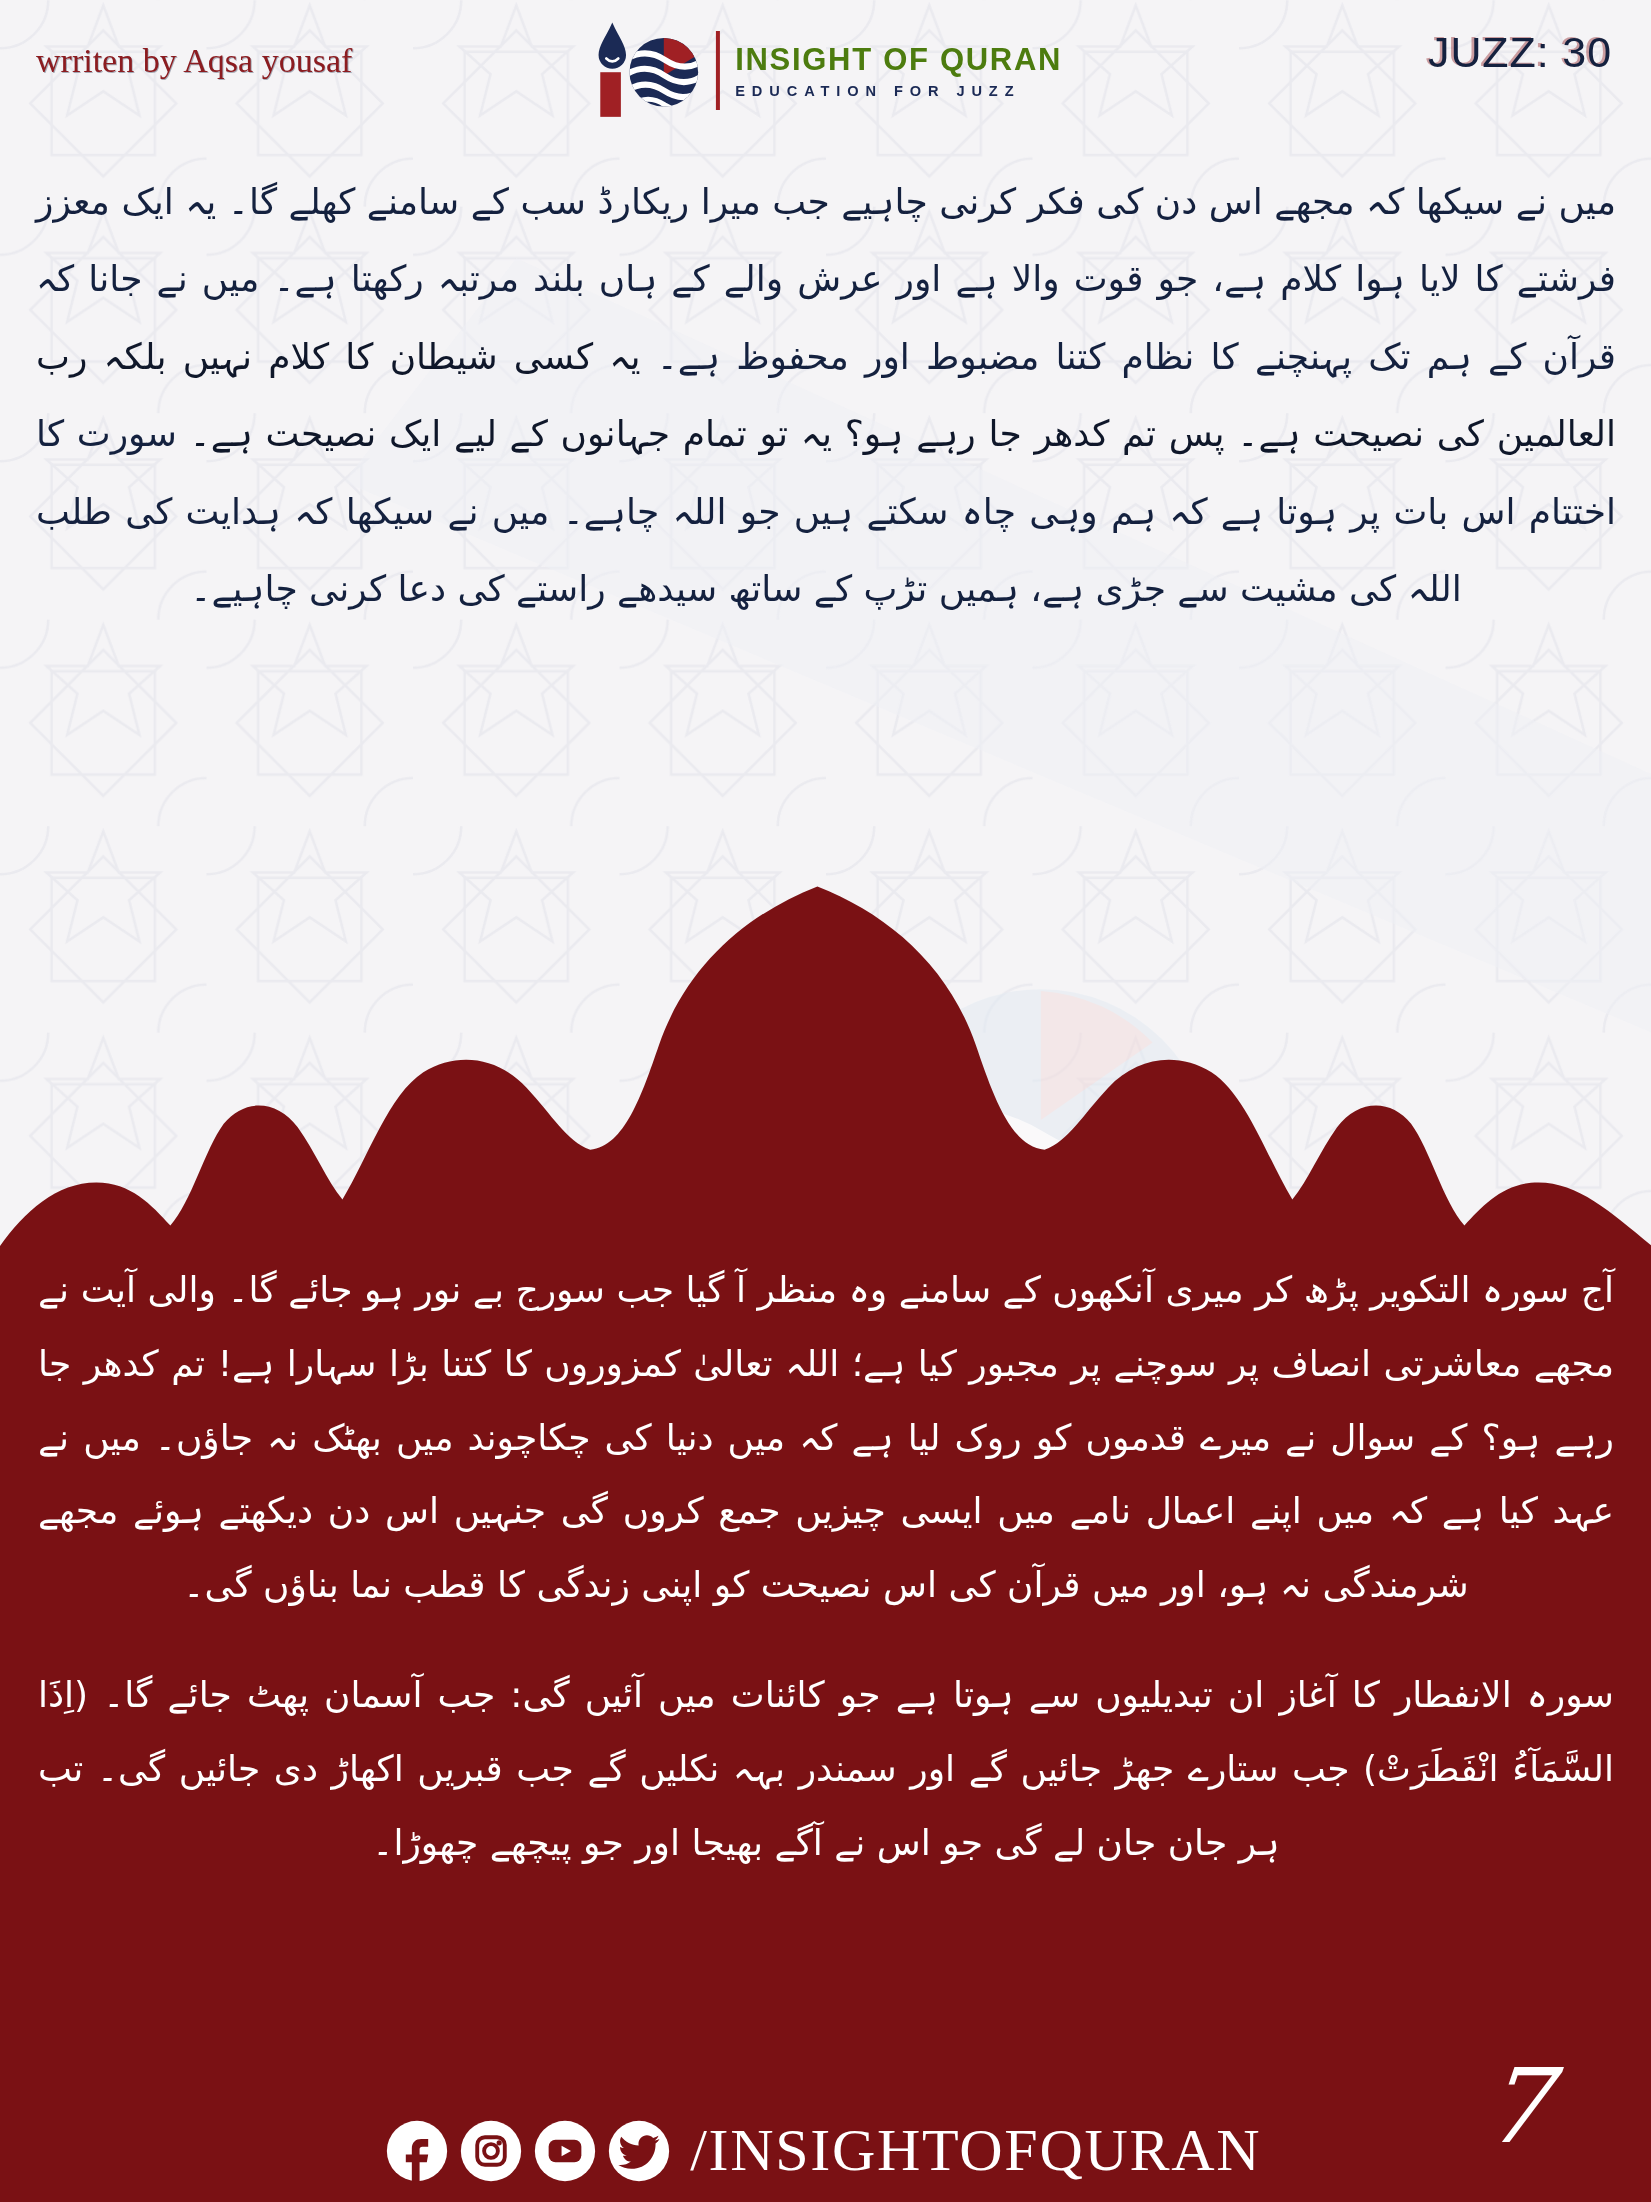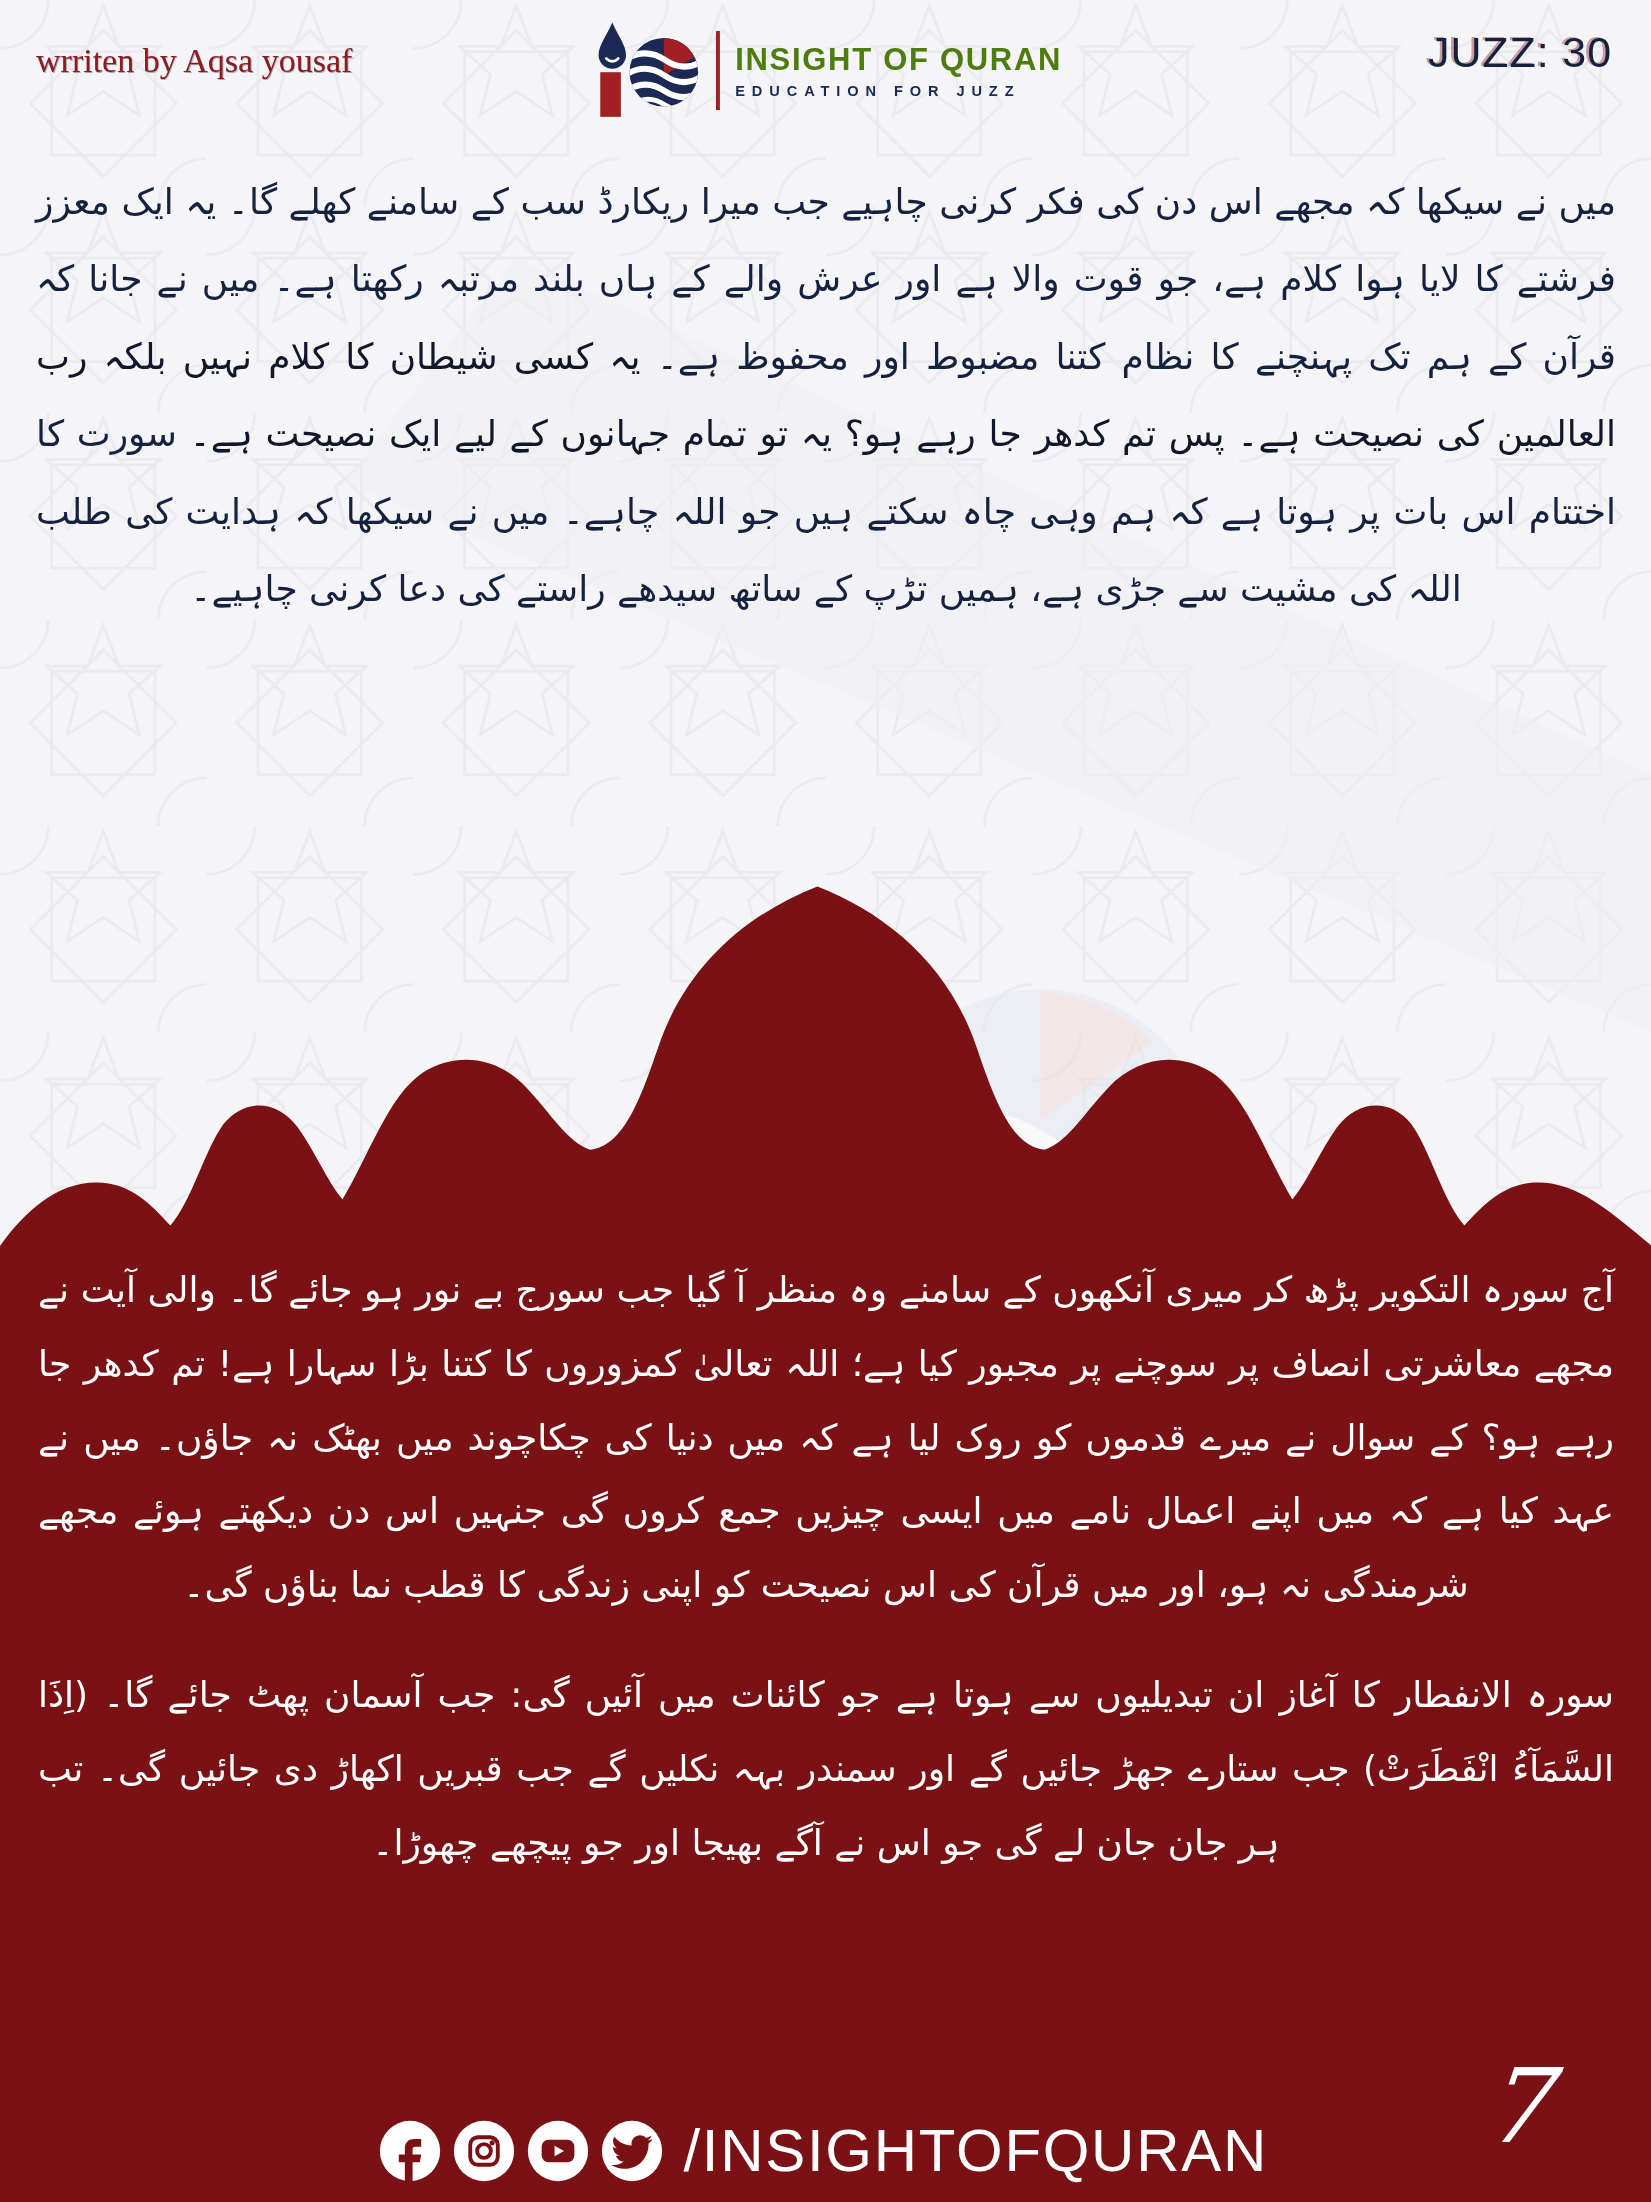--- a/index.html
+++ b/index.html
@@ -62,21 +62,21 @@
     font-size:103px; color:#ffffff; transform:skewX(-8deg);
     line-height:1;
   }
   .footer{
     position:absolute; left:0; right:0; bottom:15.5px; height:74px;
     display:flex; align-items:center; justify-content:center; gap:12px;
   }
   .social-icon{width:62px; height:62px; display:block; cursor:pointer;}
   .handle{
     margin-right:5.2px; margin-left:8.6px;
-    font-family:Liberation Sans, sans-serif; font-size:60px; color:#ffffff;
+    font-family:Liberation Serif, serif; font-size:60px; color:#ffffff;
     letter-spacing:1.7px;
   }
 </style>
 </head>
 <body>
 
 <div class="page">
 
   <svg class="bg-pattern" width="1652" height="2203" viewBox="0 0 1920 2560" aria-hidden="true">
     <defs>

